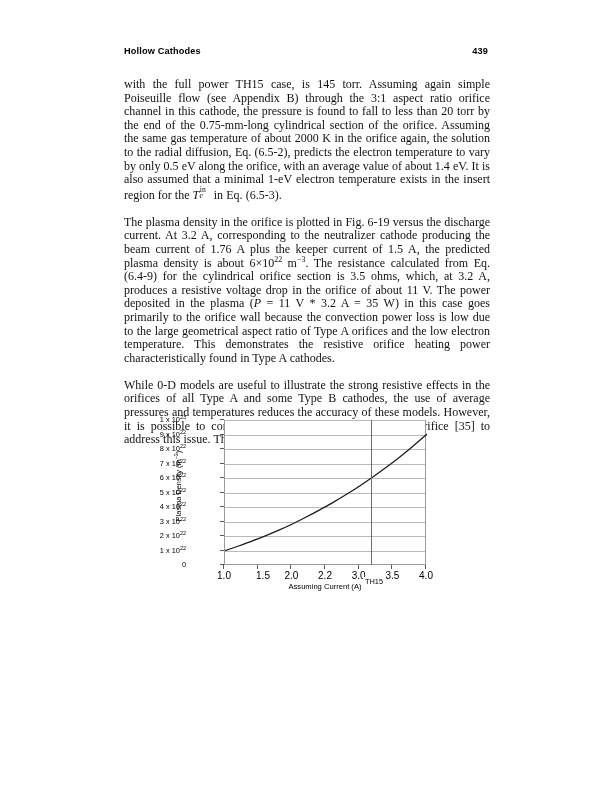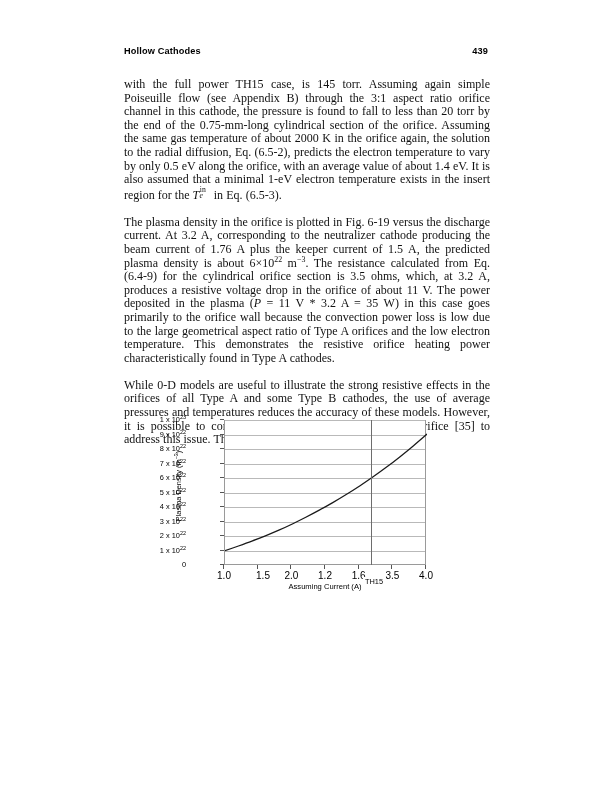--- a/index.html
+++ b/index.html
@@ -151,23 +151,23 @@
         <div class="ytick-mark" style="left: 96px; top: 17.5px;"></div>
         <div class="ytick-label" style="top: -1px;">1 x 10<sup>23</sup></div>
         <div class="ytick-mark" style="left: 96px; top: 3px;"></div>
         <div class="xtick-mark" style="left: 99px; top: 149px;"></div>
         <div class="xtick-label" style="left: 80px; top: 154px;">1.0</div>
         <div class="xtick-mark" style="left: 132.667px; top: 149px;"></div>
         <div class="xtick-label" style="left: 119px; top: 154px;">1.5</div>
         <div class="xtick-mark" style="left: 166.333px; top: 149px;"></div>
         <div class="xtick-label" style="left: 147.333px; top: 154px;">2.0</div>
         <div class="xtick-mark" style="left: 200px; top: 149px;"></div>
-        <div class="xtick-label" style="left: 181px; top: 154px;">1.2</div>
+        <div class="xtick-label" style="left: 181px; top: 154px;">2.2</div>
         <div class="xtick-mark" style="left: 233.667px; top: 149px;"></div>
-        <div class="xtick-label" style="left: 214.667px; top: 154px;">1.6</div>
+        <div class="xtick-label" style="left: 214.667px; top: 154px;">3.0</div>
         <div class="xtick-mark" style="left: 267.333px; top: 149px;"></div>
         <div class="xtick-label" style="left: 248.333px; top: 154px;">3.5</div>
         <div class="xtick-mark" style="left: 301px; top: 149px;"></div>
         <div class="xtick-label" style="left: 282px; top: 154px;">4.0</div>
         <div class="marker-line" style="left: 247.133px; top: 4px; height: 145px;"></div>
         <div class="marker-text" style="left: 239px; top: 115px; margin-top: 46px;">TH15</div>
       </div>
 
   </div>
 

